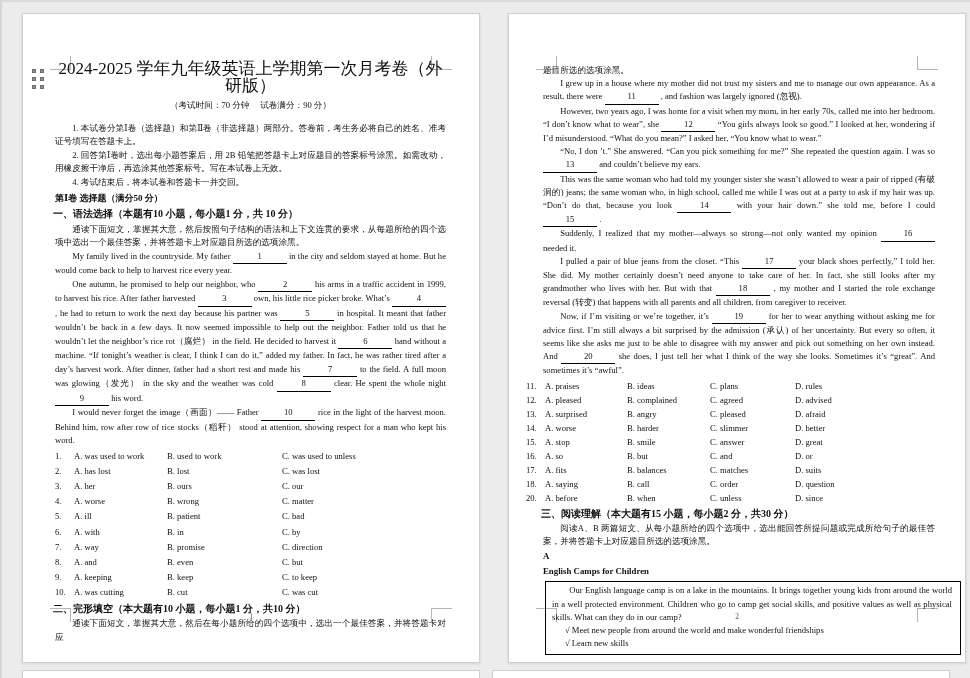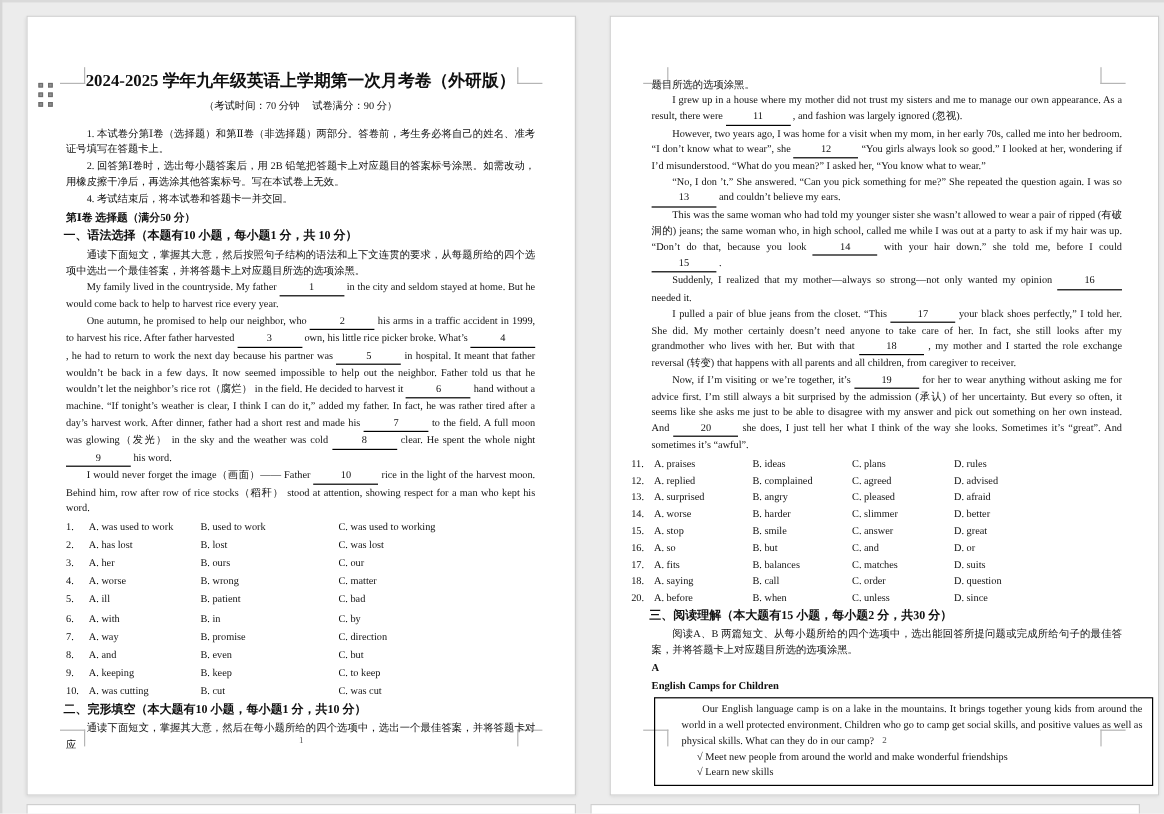--- a/index.html
+++ b/index.html
@@ -8,37 +8,37 @@
   .top-edge{position:absolute;left:0;top:0;width:970px;height:2px;background:#dadada;}
   .left-edge{position:absolute;left:0;top:0;width:2px;height:678px;background:#d6d6d6;}
   .page{position:absolute;top:13px;width:458px;height:650px;background:#ffffff;
     border:1px solid #cfcfcf;box-shadow:0 1px 3px rgba(0,0,0,0.10);box-sizing:border-box;}
   .page-left{left:22px;}
   .page-right{left:508px;}
   .stub{position:absolute;top:670px;width:458px;height:14px;background:#ffffff;
     border:1px solid #cfcfcf;box-sizing:border-box;}
   .content{position:relative;padding:46px 33px 0 32px;font-size:8.6px;line-height:13.5px;}
   .page-right .content{padding:50px 30px 0 34px;line-height:13.2px;}
-  .title{font-size:14px;font-weight:bold;text-align:center;line-height:17px;}
+  .title{font-size:17px;font-weight:normal;text-align:center;line-height:17px;}
   .subtitle{text-align:center;margin-top:5px;margin-bottom:9px;}
   .notice-head{text-indent:0;}
   .para{text-indent:2em;text-align:justify;}
   .noindent{text-indent:0;}
   .center-head{text-align:left;font-weight:bold;font-size:9px;line-height:14px;margin:2px 0;}
   .center-head.sm{font-size:8.8px;margin:1px 0;}
   .sec-head{font-weight:bold;font-size:10px;line-height:14.5px;margin:1px 0 1px -2px;}
   .blank{display:inline-block;min-width:54px;text-align:center;border-bottom:1px solid #000;
     text-indent:0;}
   .options{margin-top:1px;}
   .opt-row{display:grid;line-height:15.2px;}
   .opts3 .opt-row{grid-template-columns:19px 93px 115px auto;}
   .opts4{margin-left:-17px;}
   .opts4 .opt-row{grid-template-columns:19px 82px 83px 85px auto;line-height:14.1px;}
   .cell{white-space:nowrap;overflow:hidden;}
-  .reading-box{border:1.5px solid #000;margin:3px -26px 0 2px;padding:2px 8px 4px 22px;}
+  .reading-box{border:1.5px solid #000;margin:3px -26px 0 2px;padding:2px 8px 4px 6px;}
   .box-item{text-indent:1.5em;text-align:left;}
   .pageno{position:absolute;left:0;right:0;top:598px;text-align:center;
     font-size:7.5px;color:#555;}
   .crop{position:absolute;width:20px;height:13px;}
   .crop.tl{left:27px;top:42px;border-right:1px solid #b5b5b5;border-bottom:1px solid #b5b5b5;}
   .crop.tr{right:27px;top:42px;border-left:1px solid #b5b5b5;border-bottom:1px solid #b5b5b5;}
   .crop.bl{left:27px;top:594px;border-right:1px solid #b5b5b5;border-top:1px solid #b5b5b5;}
   .crop.br{right:27px;top:594px;border-left:1px solid #b5b5b5;border-top:1px solid #b5b5b5;}
   .anchor-dots{position:absolute;left:9px;top:55px;display:grid;
     grid-template-columns:repeat(2,4px);grid-auto-rows:4px;gap:4px;}
@@ -78,21 +78,21 @@
       <div>
           <div class="para">My family lived in the countryside. My father <span class="blank">1</span> in the city and seldom stayed at home. But he would come back to help to harvest rice every year.</div>
           <div class="para">One autumn, he promised to help our neighbor, who <span class="blank">2</span> his arms in a traffic accident in 1999, to harvest his rice. After father harvested <span class="blank">3</span> own, his little rice picker broke. What’s <span class="blank">4</span> , he had to return to work the next day because his partner was <span class="blank">5</span> in hospital. It meant that father wouldn’t be back in a few days. It now seemed impossible to help out the neighbor. Father told us that he wouldn’t let the neighbor’s rice rot（腐烂） in the field. He decided to harvest it <span class="blank">6</span> hand without a machine. “If tonight’s weather is clear, I think I can do it,” added my father. In fact, he was rather tired after a day’s harvest work. After dinner, father had a short rest and made his <span class="blank">7</span> to the field. A full moon was glowing（发光） in the sky and the weather was cold <span class="blank">8</span> clear. He spent the whole night <span class="blank">9</span> his word.</div>
           <div class="para">I would never forget the image（画面）—— Father <span class="blank">10</span> rice in the light of the harvest moon. Behind him, row after row of rice stocks（稻秆） stood at attention, showing respect for a man who kept his word.</div>
         </div>
       <div class="options opts3">
           <div class="opt-row">
             <span class="cell">1.</span>
             <span class="cell">A.  was used to work</span>
             <span class="cell">B.  used to work</span>
-            <span class="cell">C.  was used to working</span>
+            <span class="cell">C.  was used to unless</span>
           </div>
           <div class="opt-row">
             <span class="cell">2.</span>
             <span class="cell">A.  has lost</span>
             <span class="cell">B.  lost</span>
             <span class="cell">C.  was lost</span>
           </div>
           <div class="opt-row">
             <span class="cell">3.</span>
             <span class="cell">A.  her</span>
@@ -167,21 +167,21 @@
       <div class="options opts4">
           <div class="opt-row">
             <span class="cell">11.</span>
             <span class="cell">A.  praises</span>
             <span class="cell">B.  ideas</span>
             <span class="cell">C.  plans</span>
             <span class="cell">D.  rules</span>
           </div>
           <div class="opt-row">
             <span class="cell">12.</span>
-            <span class="cell">A.  replied</span>
+            <span class="cell">A.  pleased</span>
             <span class="cell">B.  complained</span>
             <span class="cell">C.  agreed</span>
             <span class="cell">D.  advised</span>
           </div>
           <div class="opt-row">
             <span class="cell">13.</span>
             <span class="cell">A.  surprised</span>
             <span class="cell">B.  angry</span>
             <span class="cell">C.  pleased</span>
             <span class="cell">D.  afraid</span>

